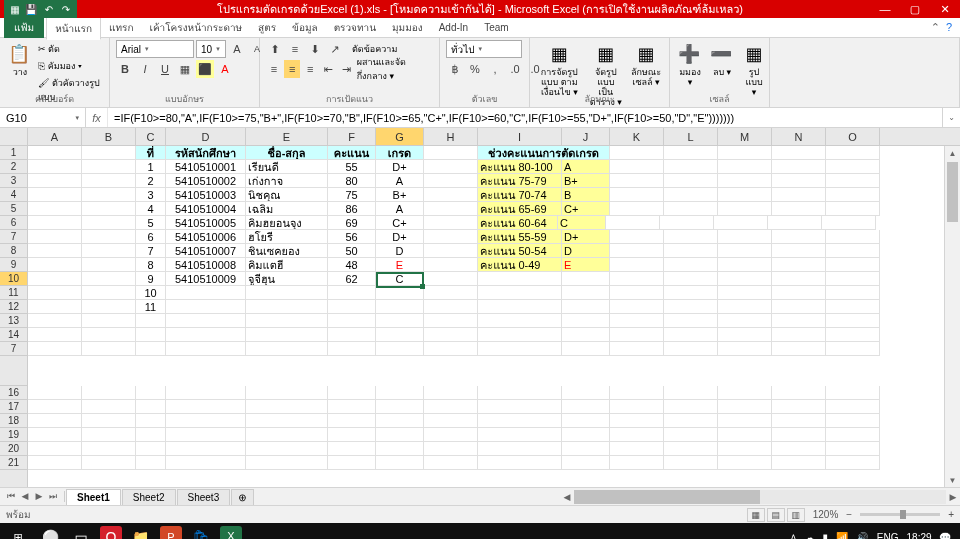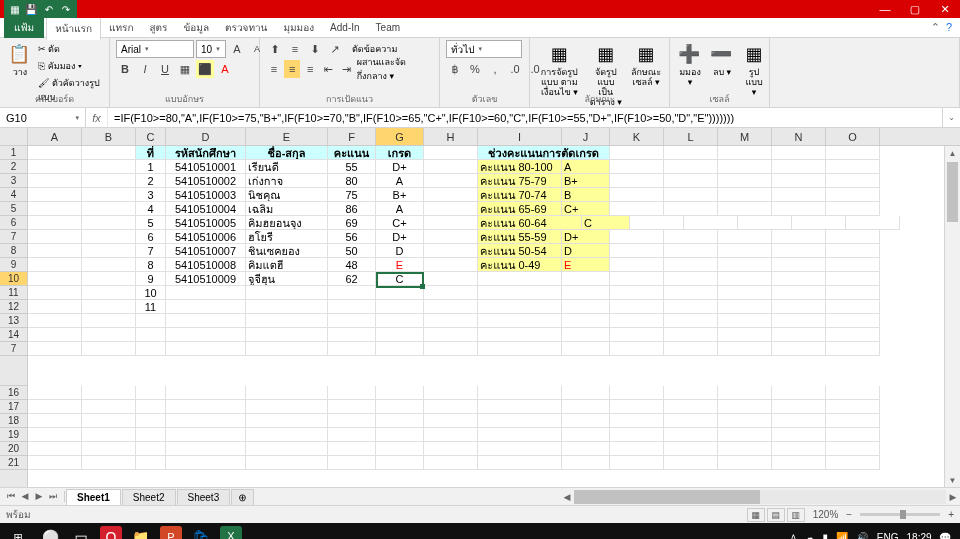--- a/index.html
+++ b/index.html
@@ -87,31 +87,33 @@
 </head>
 <body>
 
 <div class="title-bar">
   <div class="qat">
     <span class="qat-icon">▦</span>
     <span class="qat-icon">💾</span>
     <span class="qat-icon">↶</span>
     <span class="qat-icon">↷</span>
   </div>
+  <div class="title-text">โปรแกรมตัดเกรดด้วยExcel (1).xls  - [โหมดความเข้ากันได้] - Microsoft Excel (การเปิดใช้งานผลิตภัณฑ์ล้มเหลว)</div>
   <div class="win-controls">
     <div class="win-btn">—</div>
     <div class="win-btn">▢</div>
     <div class="win-btn">✕</div>
   </div>
 </div>
 
 <div class="tab-strip">
   <div class="file-tab">แฟ้ม</div>
   <div class="tab active">หน้าแรก</div>
   <div class="tab">แทรก</div>
+  <div class="tab">เค้าโครงหน้ากระดาษ</div>
   <div class="tab">สูตร</div>
   <div class="tab">ข้อมูล</div>
   <div class="tab">ตรวจทาน</div>
   <div class="tab">มุมมอง</div>
   <div class="tab">Add-In</div>
   <div class="tab">Team</div>
   <div class="right-icons">
     <span>⌃</span>
     <span style="color:#1a73e8">?</span>
   </div>
@@ -387,21 +389,21 @@
         </div>
         <div class="cell-row">
           <div class="cell col-A" style="width: 54px;"></div>
           <div class="cell col-B" style="width: 54px;"></div>
           <div class="cell col-C c" style="width: 30px;">5</div>
           <div class="cell col-D c" style="width: 80px;">5410510005</div>
           <div class="cell col-E" style="width: 82px;">คิมฮยอนจุง</div>
           <div class="cell col-F c" style="width: 48px;">69</div>
           <div class="cell col-G c" style="width: 48px;">C+</div>
           <div class="cell col-H" style="width: 54px;"></div>
-          <div class="cell col-I yel" style="width: 104px;">คะแนน 60-64</div>
+          <div class="cell col-I yel" style="width: 80px;">คะแนน 60-64</div>
           <div class="cell col-J yel" style="width: 48px;">C</div>
           <div class="cell col-K" style="width: 54px;"></div>
           <div class="cell col-L" style="width: 54px;"></div>
           <div class="cell col-M" style="width: 54px;"></div>
           <div class="cell col-N" style="width: 54px;"></div>
           <div class="cell col-O" style="width: 54px;"></div>
         </div>
         <div class="cell-row">
           <div class="cell col-A" style="width: 54px;"></div>
           <div class="cell col-B" style="width: 54px;"></div>

